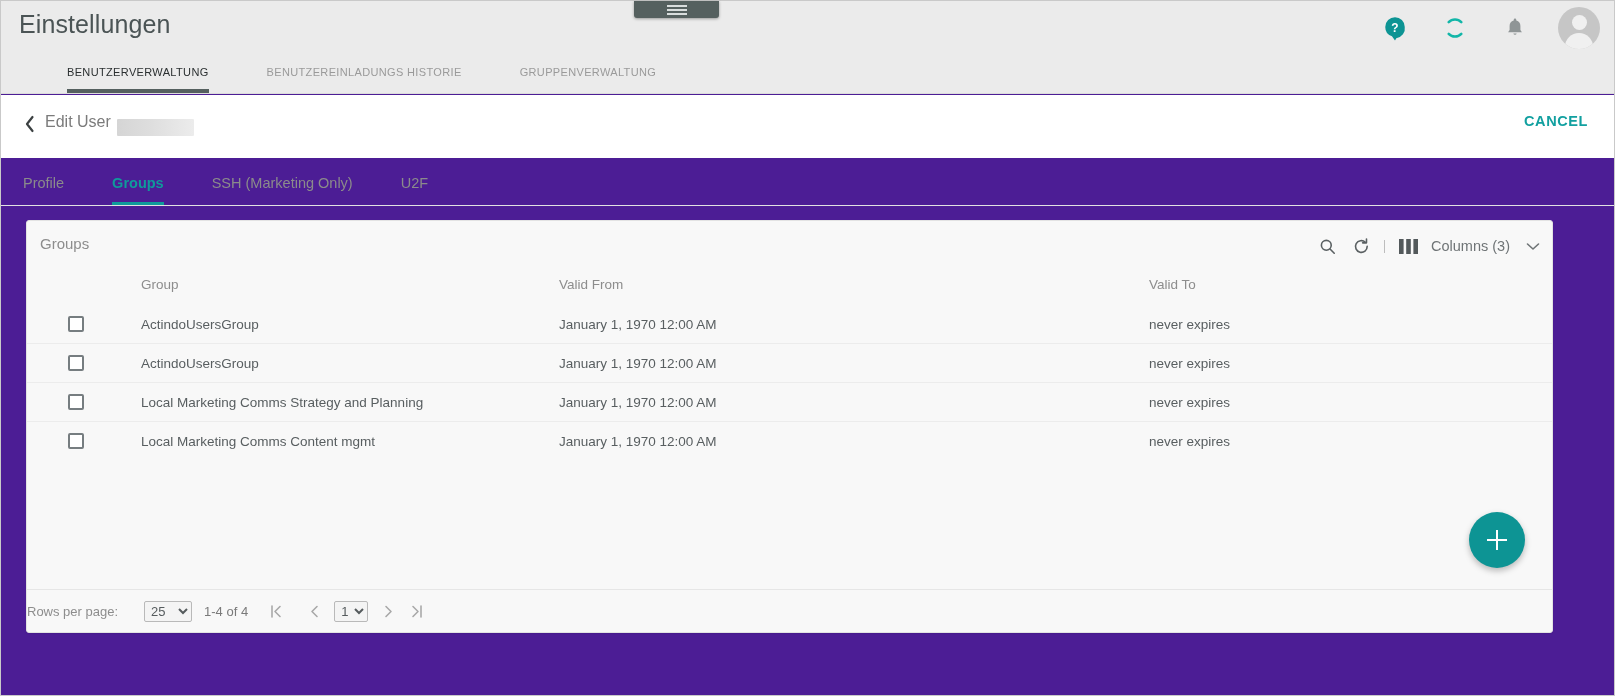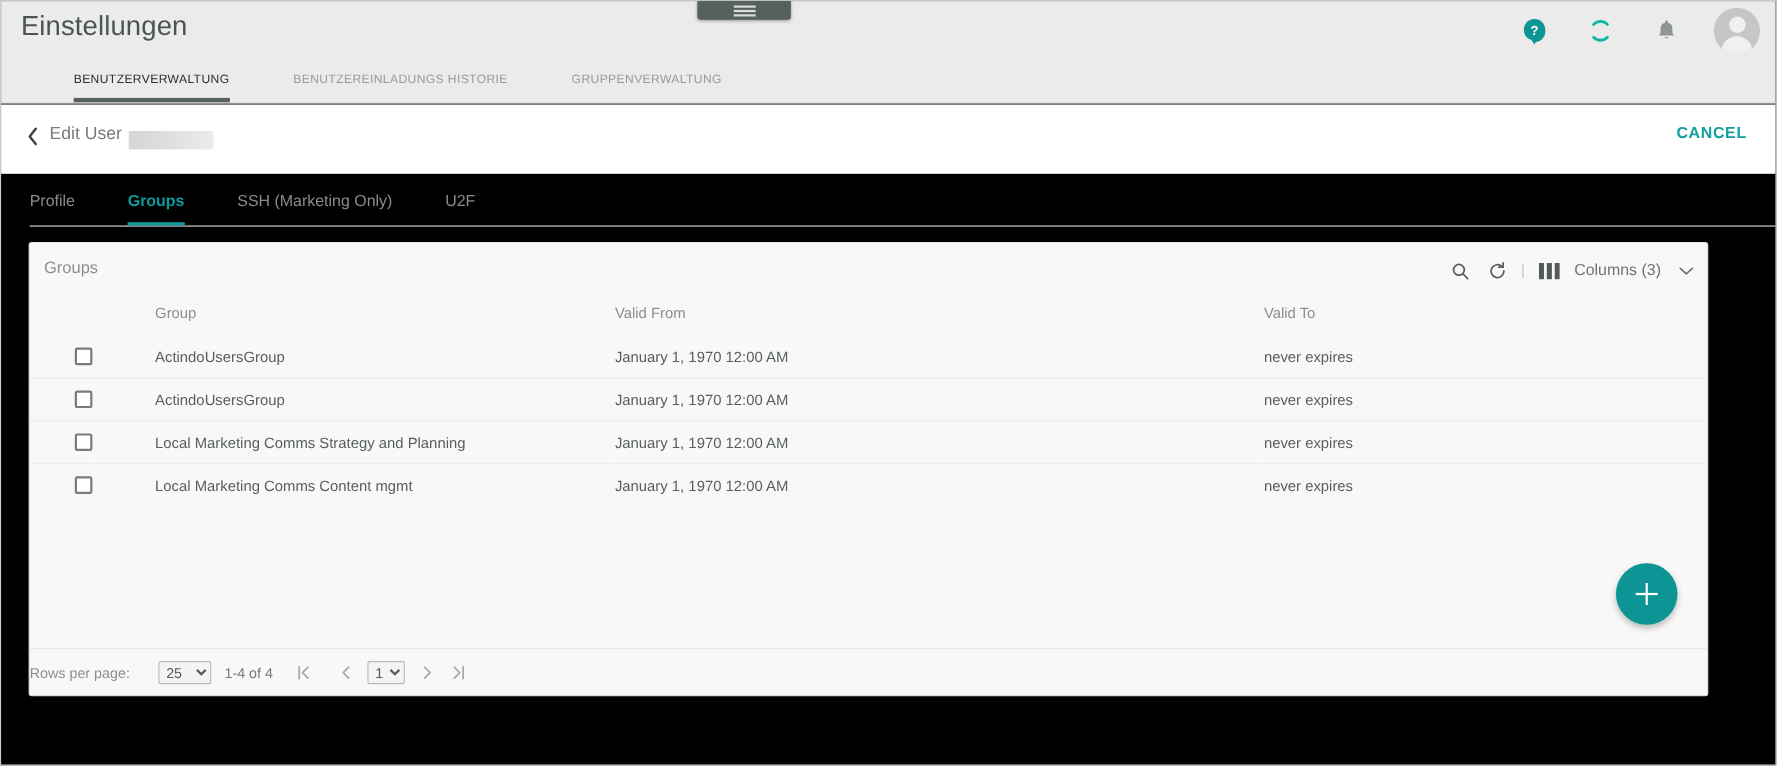--- a/index.html
+++ b/index.html
@@ -6,21 +6,21 @@
   html, body {
     width: 1615px; height: 696px;
     font-family: "Liberation Sans", sans-serif;
     background: #ffffff;
     overflow: hidden;
   }
   .app-frame {
     position: relative;
     width: 1615px; height: 696px;
     border: 1px solid #c9c9c9;
-    background: #000000;
+    background: #4c1d95;
   }
 
   
   .win-handle {
     position: absolute;
     left: 633px; top: 0;
     width: 85px; height: 17px;
     background: #55605f;
     border-bottom-left-radius: 3px;
     border-bottom-right-radius: 3px;
@@ -98,21 +98,21 @@
   .cancel-btn {
     position: absolute; right: 26px; top: 18px;
     font-size: 14.5px; letter-spacing: .6px; font-weight: 700;
     color: #12a0a0; cursor: pointer;
   }
 
   
   .inner-tabs {
     position: absolute; left: 0; right: 0; top: 160px; height: 45px;
     border-bottom: 1px solid #e2e2e2;
-    display: flex; align-items: flex-end;  margin-left: 26px;
+    display: flex; align-items: flex-end; padding-left: 22px;
   }
   .itab {
     font-size: 14.5px; color: #8b8b8b; cursor: pointer;
     padding: 0 0 11px 0; margin-right: 48px;
     border-bottom: 3px solid transparent; white-space: nowrap;
   }
   .itab.active { color: #0f9b9b; font-weight: 700; border-bottom-color: #0f9b9b; }
 
   
   .card {

